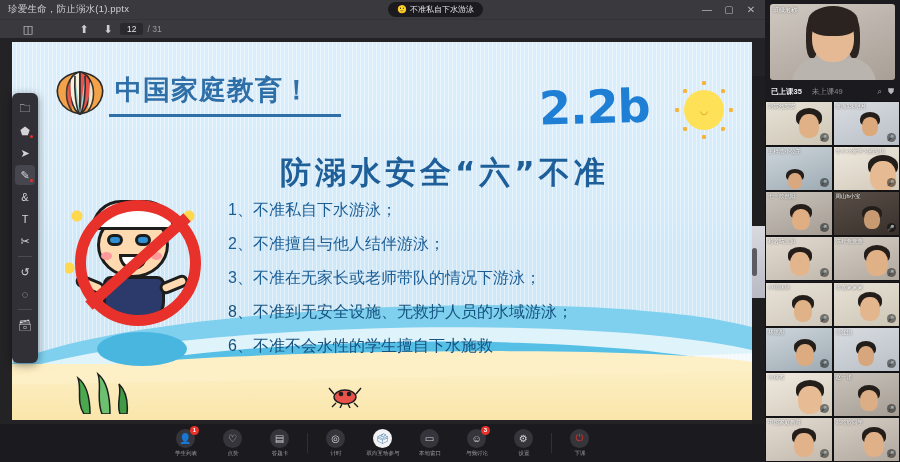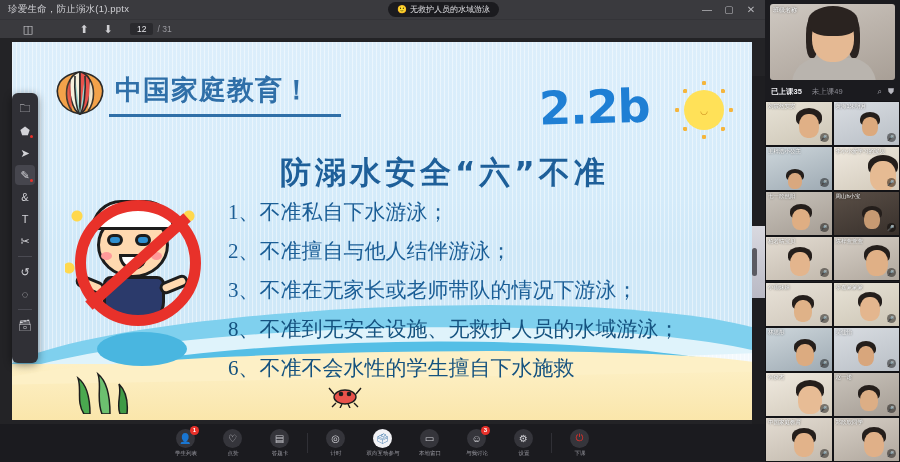--- a/index.html
+++ b/index.html
@@ -45,21 +45,21 @@
     background:#3a3a3e; display:flex; align-items:center; gap:0;
     border-top:1px solid #343438;
   }
   .nb-icon {
     width:24px; height:19px; display:flex; align-items:center; justify-content:center;
     color:#cfcfd3;
   }
   .nb-gap { width:16px; }
   .pagebox {
     background:#2a2a2e; border-radius:2px; color:#e4e4e8;
-    font-size:8.5px; padding:1px 7px; margin-left:10px;
+    font-size:8.5px; padding:1px 7px; margin-left:0;
   }
   .pagetot { font-size:8.5px; color:#9a9aa0; margin-left:4px; }
 
   
   .stage {
     position:absolute; left:0; top:38px; width:765px; height:386px;
     background:#232326;
   }
   .slide {
     position:absolute; left:12px; top:4px; width:740px; height:378px;
@@ -114,23 +114,23 @@
       radial-gradient(circle at 10px 48px,#f5b53c 2px,transparent 2.5px),
       radial-gradient(circle at 48px 48px,#f5b53c 2px,transparent 2.5px);
   }
   .sun-face{
     position:absolute; left:8px; top:15px; width:24px; height:12px;
     color:#c98a1c; font-size:9px; text-align:center; line-height:12px;
   }
 
   .rules { position:absolute; left:216px; top:160px; width:500px; }
   .rule {
-    font-size:21px; color:#1b5e96; line-height:1.0;
+    font-size:16px; color:#1b5e96; line-height:1.0;
     margin-bottom:18px; white-space:nowrap;
-    font-family:Liberation Serif, serif;
+    font-family:Liberation Sans, sans-serif;
   }
   .rule:nth-child(4),.rule:nth-child(5),.rule:nth-child(6){ color:#15527f; }
 
   
   .wave1 {
     position:absolute; left:-20px; top:265px; width:800px; height:60px;
     background:#7fd0ee; border-radius:50% 50% 0 0 / 100% 100% 0 0;
     transform:rotate(-2.2deg);
   }
   .wave2 {
@@ -311,21 +311,21 @@
 <body>
 
 <div class="app">
 
   <div class="left">
 
     <div class="titlebar">
       <div class="doc-title">珍爱生命，防止溺水(1).pptx</div>
       <div class="toast">
         <span class="emo">🙂</span>
-        <span>无救护人员的水域游泳</span>
+        <span>不准私自下水游泳</span>
       </div>
       <div class="wincontrols">
         <div class="wbtn">—</div>
         <div class="wbtn">▢</div>
         <div class="wbtn">✕</div>
       </div>
     </div>
 
     <div class="navbar">
       <div class="nb-gap"></div>

